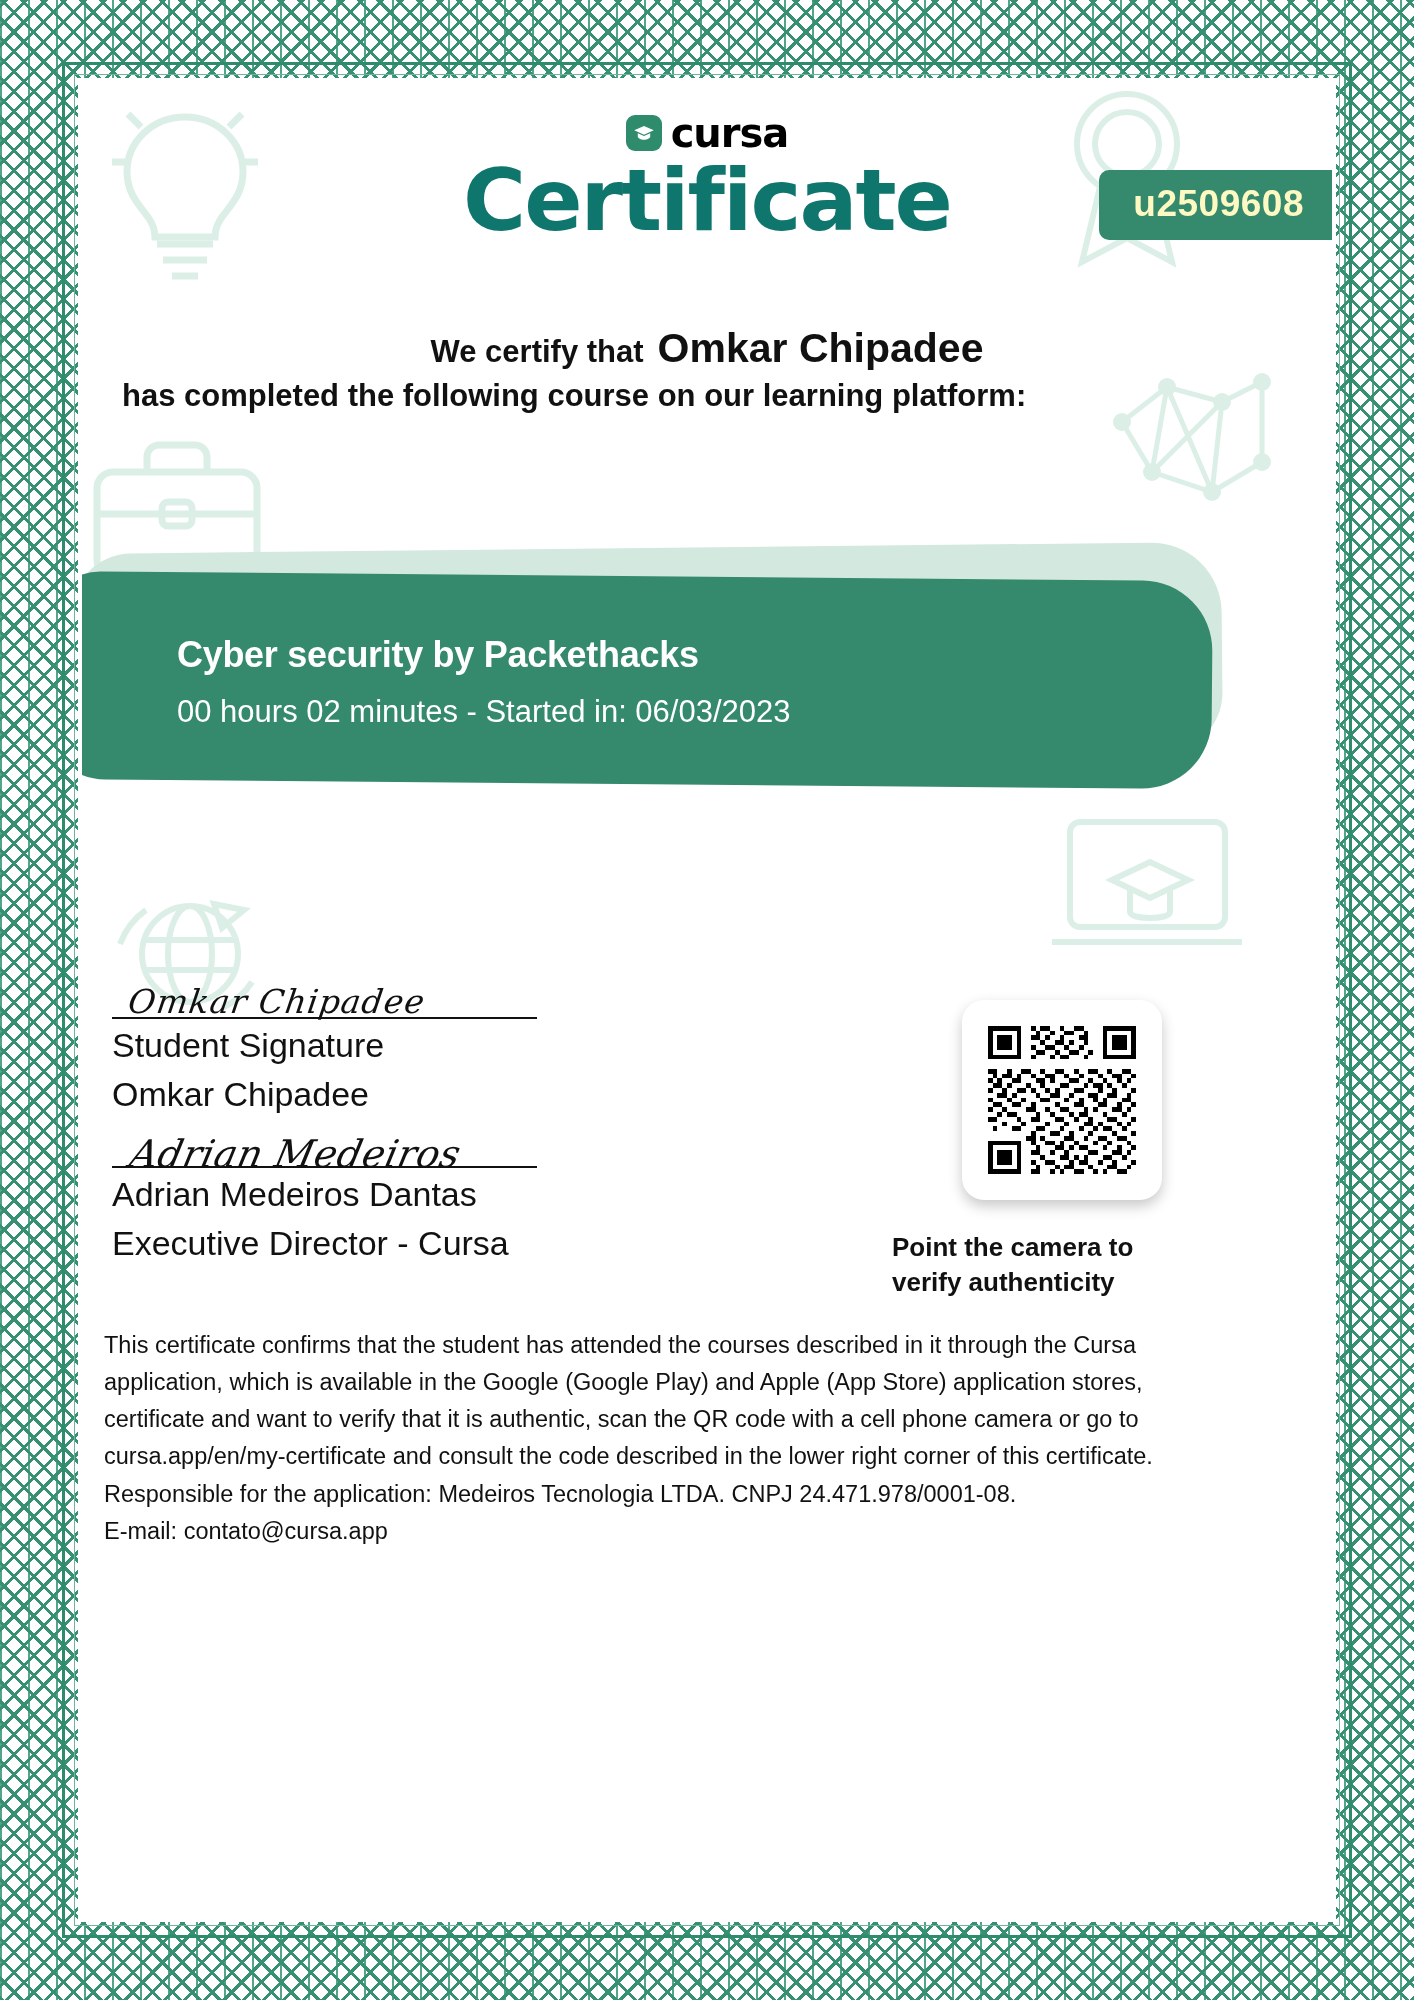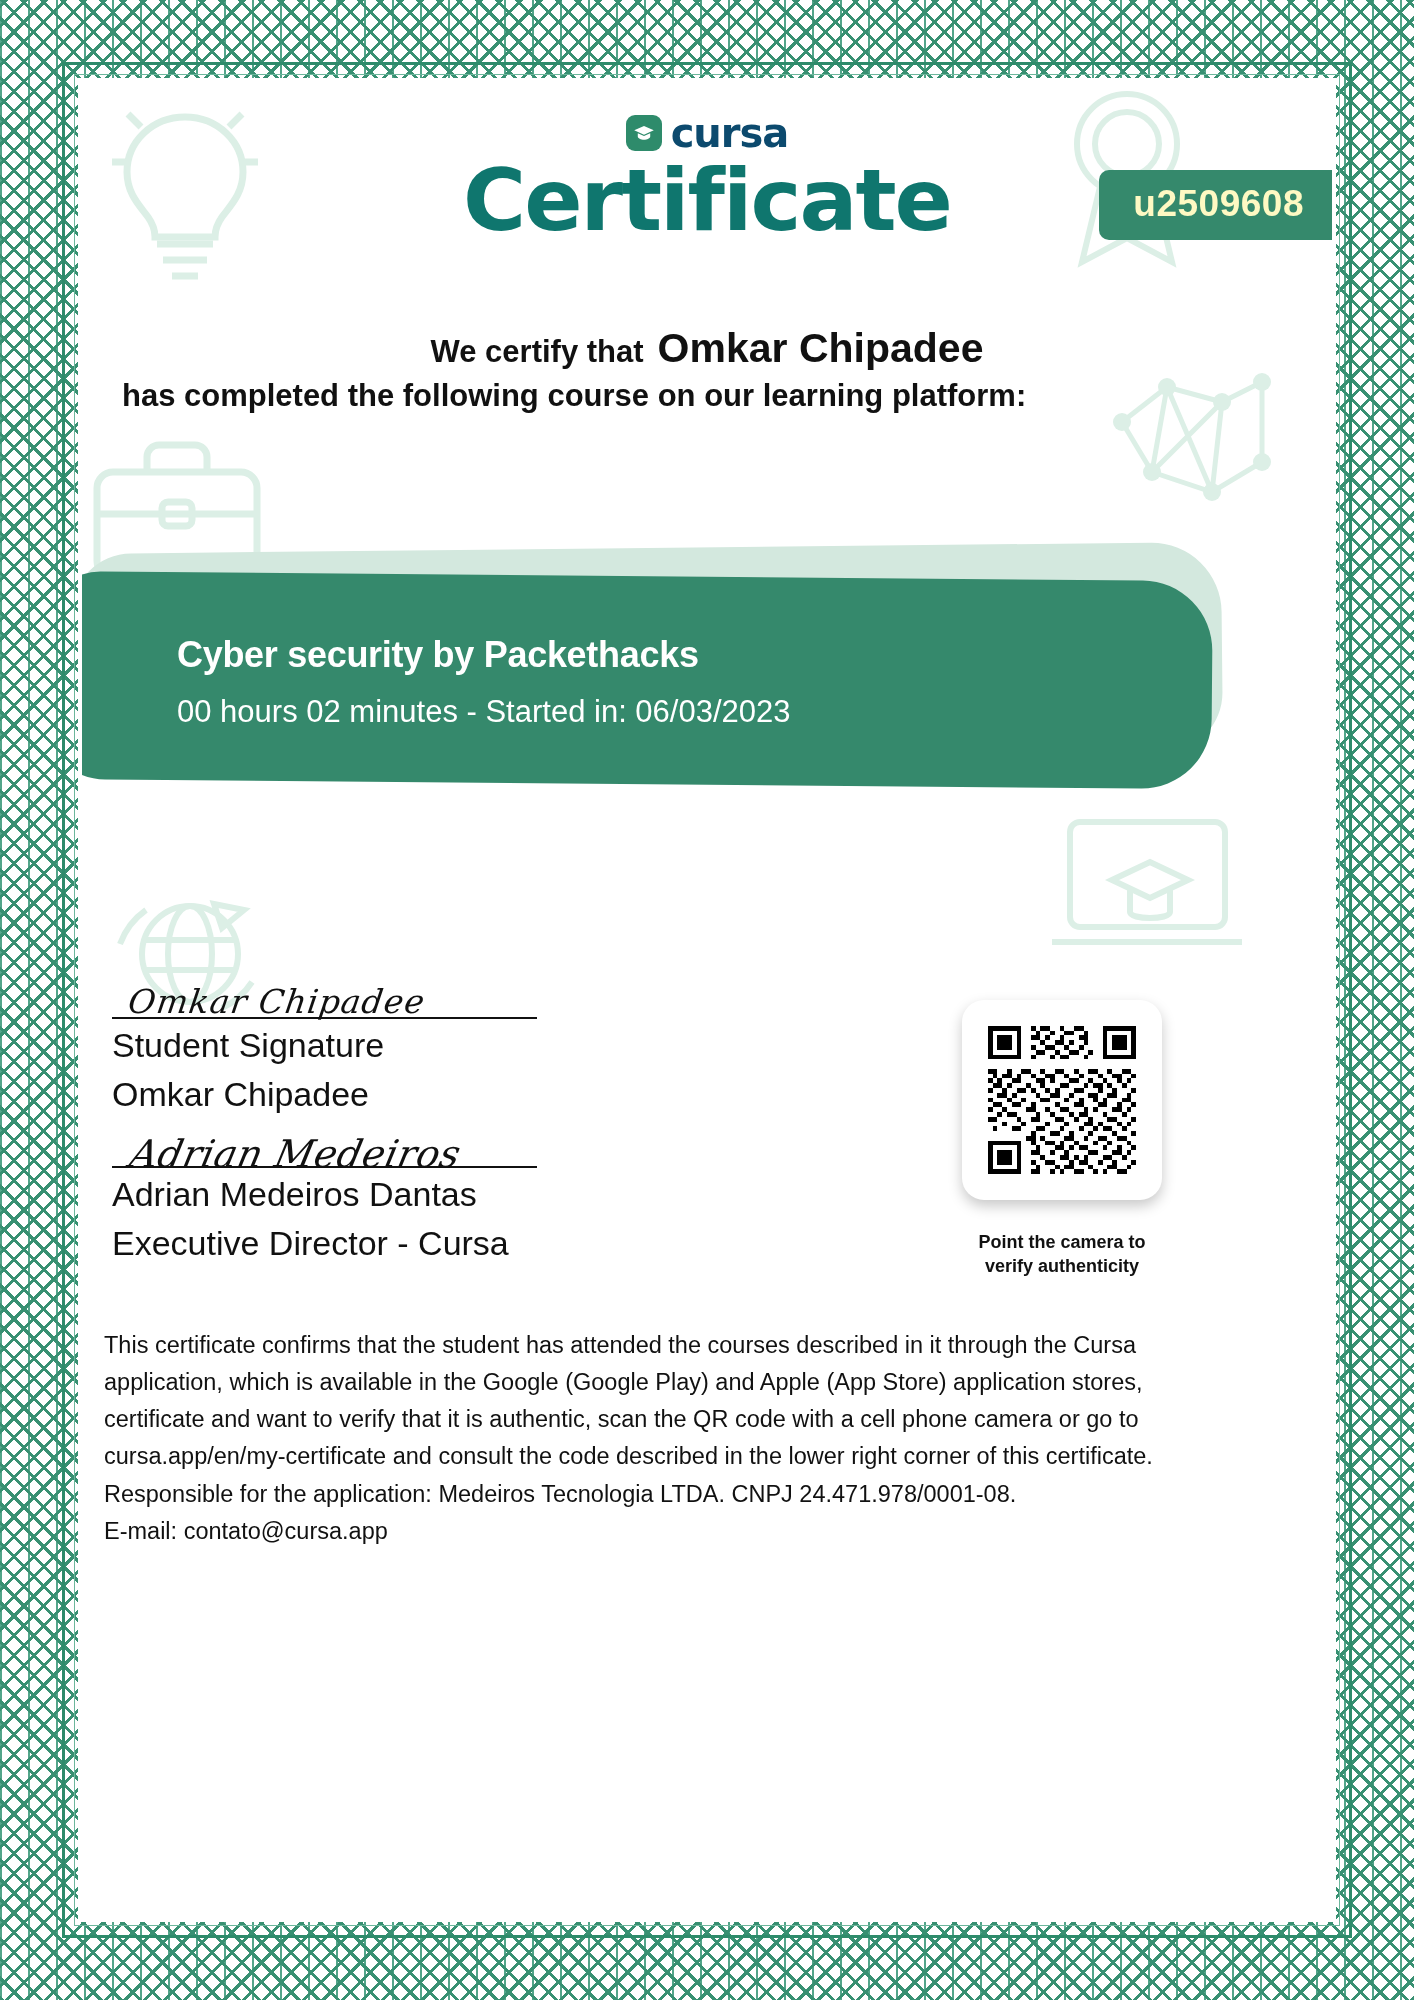--- a/index.html
+++ b/index.html
@@ -85,21 +85,21 @@
     width: 36px; height: 36px;
     background: #2e8b6b;
     border-radius: 9px;
     display: flex;
     align-items: center;
     justify-content: center;
   }
   .logo-text {
     font-size: 40px;
     font-weight: 700;
-    color: #0c4a6e;
+    color: #000000;
     letter-spacing: -1px;
     font-family: "DejaVu Sans", sans-serif;
   }
 
   .title {
     position: absolute;
     left: 0; right: 0;
     top: 75px;
     text-align: center;
     font-size: 86px;
@@ -253,22 +253,22 @@
     display: flex;
     align-items: center;
     justify-content: center;
   }
   .qr-img { width: 158px; height: 158px; }
   .qr-caption {
     position: absolute;
     right: 100px;
     top: 1148px;
     width: 340px;
-    text-align: center;
-    font-size: 18px;
+    text-align: left;
+    font-size: 26px;
     font-weight: 700;
     color: #111;
     line-height: 1.35;
   }
 
   
   .footer {
     position: absolute;
     left: 22px;
     top: 1245px;

